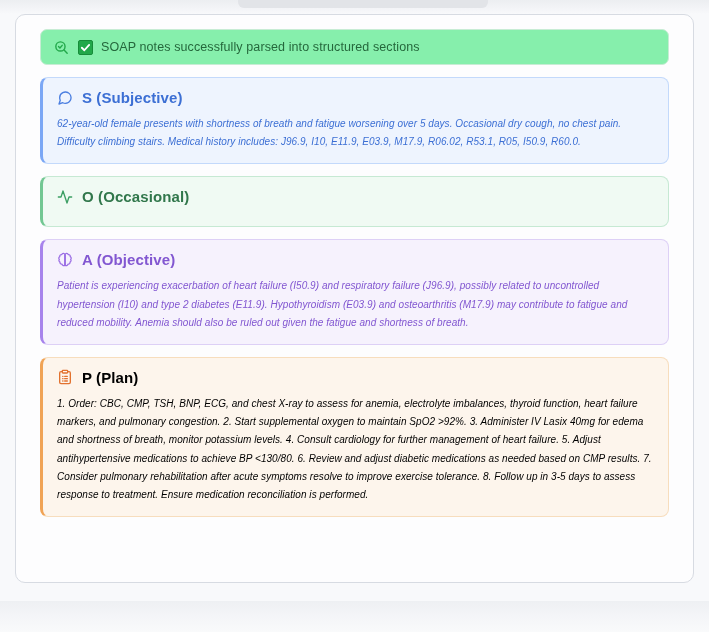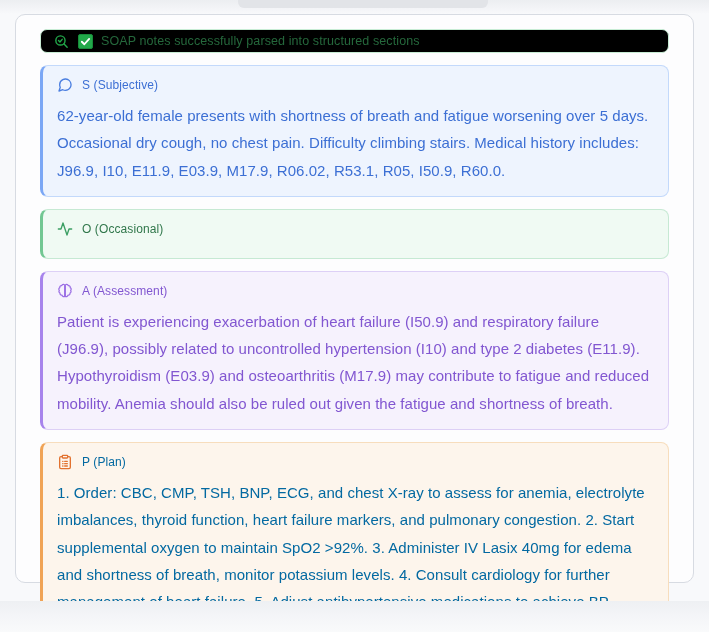--- a/index.html
+++ b/index.html
@@ -36,22 +36,22 @@
     padding: 14px 10px 10px 10px;
   }
   .bottom-strip {
     position: absolute; left: 0; top: 601px;
     width: 709px; height: 31px;
     background: linear-gradient(to bottom, #eef0f3 0%, #f4f5f8 50%, #f9fafb 100%);
   }
 
   .banner {
     margin: 0 14px 0 14px;
-    height: 24px;
-    background: #000000;
+    height: 36px;
+    background: #86efac;
     border: 1px solid #c7ecd4;
     border-radius: 7px;
     display: flex;
     align-items: center;
     gap: 8px;
     padding: 0 12px;
   }
   .banner .magnifier { flex: 0 0 auto; display: block; }
   .banner .checkbox-emoji {
     width: 15px; height: 15px;
@@ -75,35 +75,36 @@
     border-radius: 8px;
     border: 1px solid;
     border-left-width: 3px;
     padding: 11px 14px 12px 14px;
     margin-bottom: 12px;
   }
   .sec-head {
     display: flex; align-items: center; gap: 9px;
     margin-bottom: 9px;
   }
-  .sec-title { font-size: 12px; font-weight: 400; letter-spacing: 0.1px; }
+  .sec-title { font-size: 15px; font-weight: 700; letter-spacing: 0.1px; }
   .sec-body {
-    font-size: 15px;
+    font-size: 10px;
     line-height: 1.82;
     letter-spacing: 0.05px;
+    font-style: italic;
   }
 
   .sec-s { background: #eef4fe; border-color: #c3d9fb; border-left-color: #7ba7f5; }
   .sec-s .sec-title, .sec-s .sec-body { color: #3c6fd4; }
   .sec-o { background: #f0faf3; border-color: #c6e9d3; border-left-color: #72c792; }
   .sec-o .sec-title, .sec-o .sec-body { color: #31774b; }
   .sec-a { background: #f6f2fd; border-color: #ddd0f6; border-left-color: #a783ec; }
   .sec-a .sec-title, .sec-a .sec-body { color: #8257d1; }
   .sec-p { background: #fdf5ec; border-color: #f7ddbd; border-left-color: #f0a355; }
-  .sec-p .sec-title, .sec-p .sec-body { color: #0369a1; }
+  .sec-p .sec-title, .sec-p .sec-body { color: #000000; }
 </style>
 </head>
 <body>
 
 <div id="page">
 
   <div class="top-strip">
     <div class="tab-hint"></div>
   </div>
 
@@ -144,21 +145,21 @@
         </div>
       </div>
 
       <div class="sec sec-a">
         <div class="sec-head">
           <svg width="16" height="16" viewBox="0 0 24 24" fill="none" stroke="#9a6de4" stroke-width="1.9" stroke-linecap="round" stroke-linejoin="round">
             <path d="M12 4.5a2.5 2.5 0 0 0-4.9-.6A2.5 2.5 0 0 0 4.2 7a2.5 2.5 0 0 0-.7 4.1A2.5 2.5 0 0 0 4.5 15a2.5 2.5 0 0 0 3 3.1A2.5 2.5 0 0 0 12 19.5z"></path>
             <path d="M12 4.5a2.5 2.5 0 0 1 4.9-.6A2.5 2.5 0 0 1 19.8 7a2.5 2.5 0 0 1 .7 4.1A2.5 2.5 0 0 1 19.5 15a2.5 2.5 0 0 1-3 3.1A2.5 2.5 0 0 1 12 19.5z"></path>
             <line x1="12" y1="4.5" x2="12" y2="19.5"></line>
           </svg>
-          <span class="sec-title">A (Assessment)</span>
+          <span class="sec-title">A (Objective)</span>
         </div>
         <div class="sec-body">Patient is experiencing exacerbation of heart failure (I50.9) and respiratory failure (J96.9), possibly related to uncontrolled hypertension (I10) and type 2 diabetes (E11.9). Hypothyroidism (E03.9) and osteoarthritis (M17.9) may contribute to fatigue and reduced mobility. Anemia should also be ruled out given the fatigue and shortness of breath.</div>
       </div>
 
       <div class="sec sec-p">
         <div class="sec-head">
           <svg width="16" height="16" viewBox="0 0 24 24" fill="none" stroke="#e2722f" stroke-width="2" stroke-linecap="round" stroke-linejoin="round">
             <path d="M16 4h2a2 2 0 0 1 2 2v14a2 2 0 0 1-2 2H6a2 2 0 0 1-2-2V6a2 2 0 0 1 2-2h2"></path>
             <rect x="8" y="2" width="8" height="4" rx="1"></rect>
             <line x1="8.5" y1="11" x2="9" y2="11"></line>

